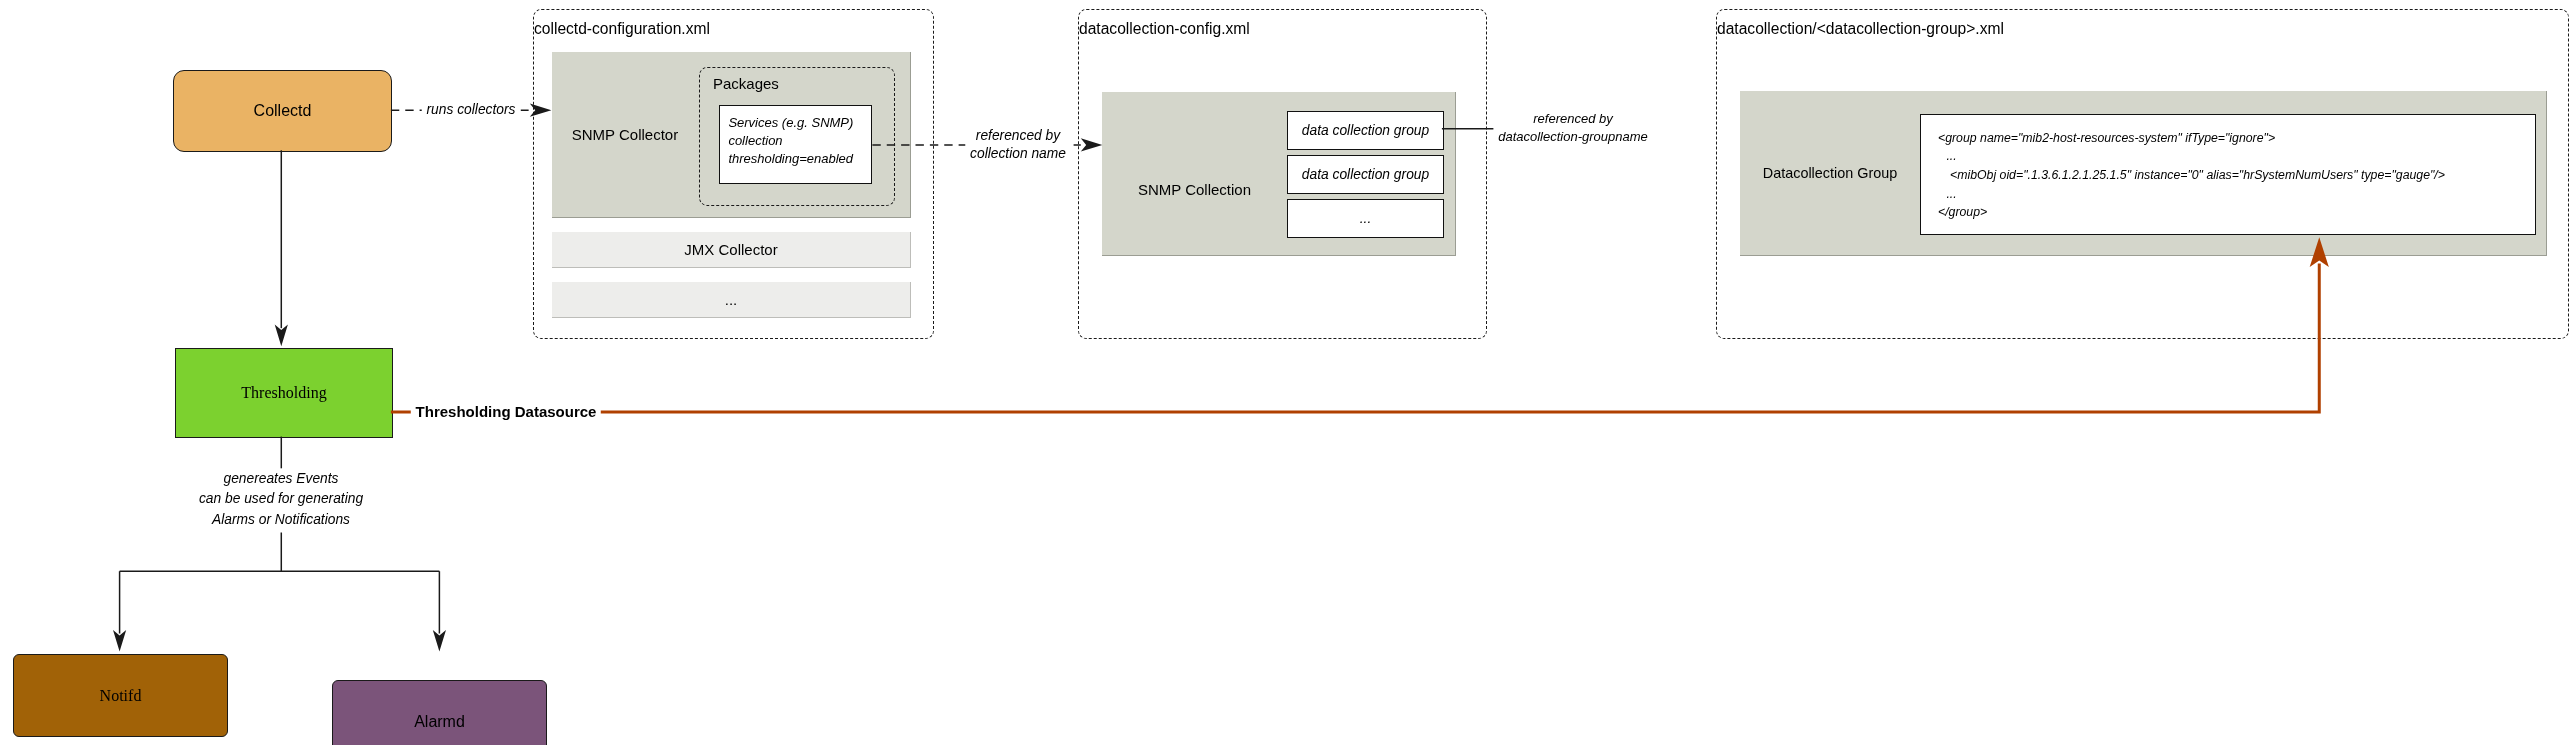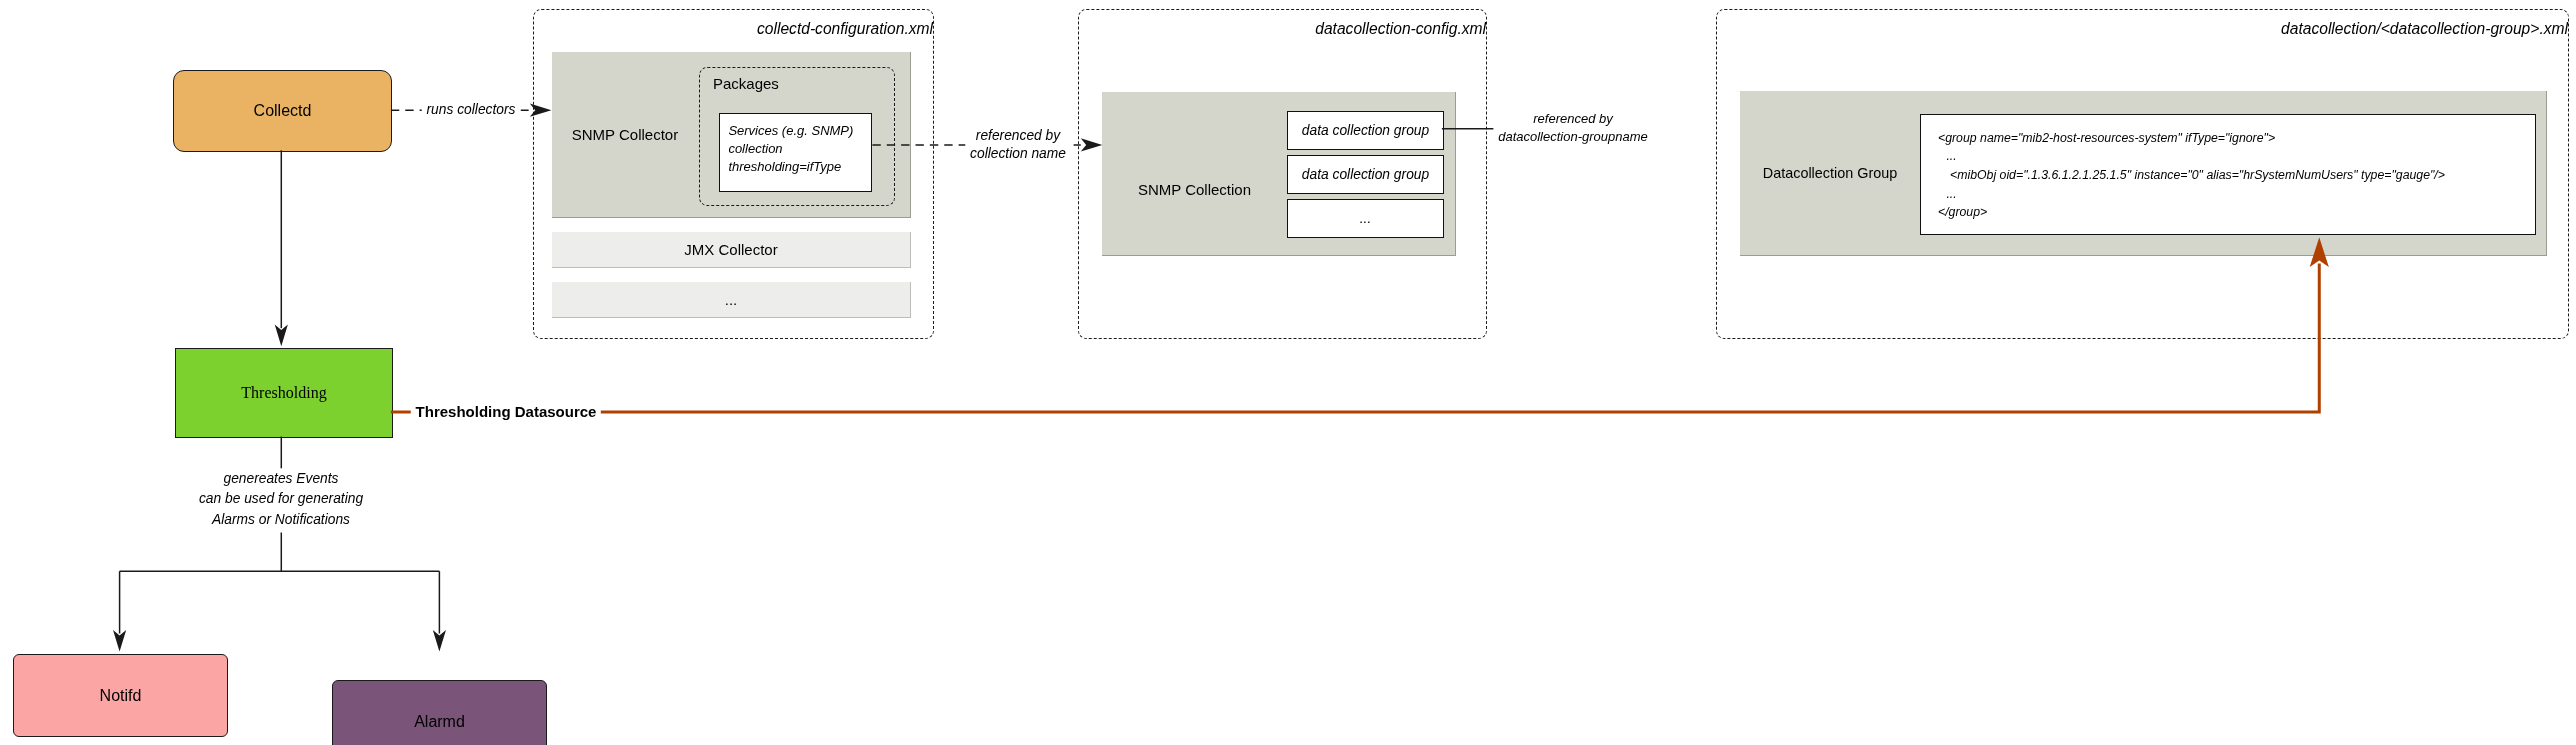--- a/index.html
+++ b/index.html
@@ -5,22 +5,22 @@
   html,body{margin:0;padding:0;background:#ffffff;}
   .canvas{
     position:relative;width:2576px;height:745px;background:#ffffff;overflow:hidden;
     font-family:"Liberation Sans", sans-serif;color:#000;
   }
   
   .dashed-container{
     position:absolute;border:1.8px dashed #1a1a1a;border-radius:8.4px;background:transparent;
   }
   .container-title{
-    position:absolute;top:9.6px;left:0;width:100%;text-align:right;
-    font-style:italic;font-size:15.6px;
+    position:absolute;top:9.6px;left:0;width:100%;text-align:left;
+    font-size:15.6px;
   }
   
   .panel{
     position:absolute;background:#d4d6cb;
     border-right:1.8px solid #9b9d93;border-bottom:1.8px solid #9b9d93;
   }
   .panel-light{
     position:absolute;background:#ededeb;
     border-right:1.2px solid #bdbdb9;border-bottom:1.2px solid #bdbdb9;
     display:flex;align-items:center;justify-content:center;font-size:15px;
@@ -40,21 +40,21 @@
   .dcg-box{display:flex;align-items:center;justify-content:center;font-style:italic;font-size:13.8px;}
   .xml-box{border-width:1.8px;font-style:italic;font-size:12.3px;line-height:18.6px;padding:13.8px 0 0 17px;box-sizing:border-box;}
   .xml-line{white-space:pre;}
   
   .node{
     position:absolute;border:1.2px solid #1a1a1a;display:flex;align-items:center;justify-content:center;
     font-size:16px;
   }
   .node-collectd{background:#eab364;border-radius:11px;}
   .node-thresholding{background:#7cd12f;font-family:Liberation Serif, serif;}
-  .node-notifd{background:#fca5a5;border-radius:6px;}
+  .node-notifd{background:#a16207;border-radius:6px;font-family:Liberation Serif, serif;}
   .node-alarmd{background:#7b547a;border-radius:6px;}
   
   .connectors{position:absolute;left:0;top:0;z-index:5;pointer-events:none;}
   
   .edge-label{
     position:absolute;transform:translate(-50%,-50%);z-index:10;background:#ffffff;
     font-style:italic;font-size:13.8px;text-align:center;line-height:17.4px;padding:1.2px 4.8px;white-space:nowrap;
   }
   .edge-label-bold{
     font-style:normal;font-weight:bold;font-size:15px;
@@ -73,24 +73,24 @@
     <div class="container-title">collectd-configuration.xml</div>
   </div>
 
   <div class="panel" style="left:552px;top:52px;width:358px;height:165px"></div>
   <div class="panel-label" style="left:552px;top:52px;width:146px;height:165px">SNMP Collector</div>
 
   <div class="dashed-inner" style="left:699px;top:67px;width:194px;height:137px">
     <div class="packages-label">Packages</div>
   </div>
 
-  <div class="white-box services-box" style="left:719px;top:113px;width:153px;height:79px">
+  <div class="white-box services-box" style="left:719px;top:105px;width:153px;height:79px">
     <div>Services (e.g. SNMP)</div>
     <div>collection</div>
-    <div>thresholding=ifType</div>
+    <div>thresholding=enabled</div>
   </div>
 
   <div class="panel-light" style="left:552px;top:232px;width:358px;height:35px">JMX Collector</div>
   <div class="panel-light" style="left:552px;top:282px;width:358px;height:35px">...</div>
 
   <div class="dashed-container" style="left:1078px;top:9px;width:407px;height:328px">
     <div class="container-title">datacollection-config.xml</div>
   </div>
 
   <div class="panel" style="left:1102px;top:92px;width:353px;height:163px"></div>

